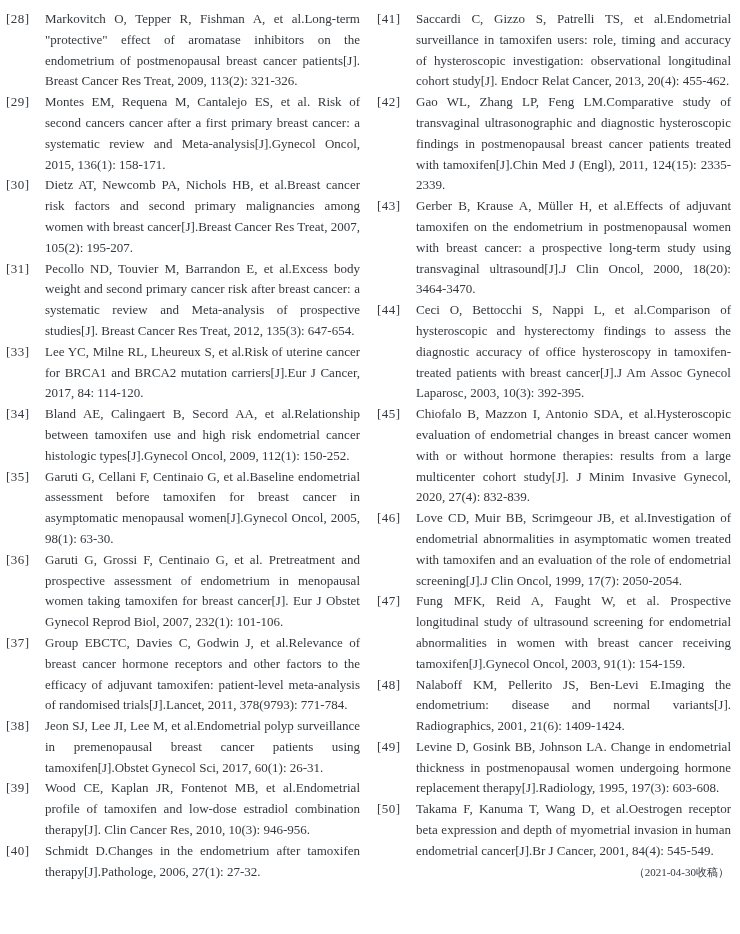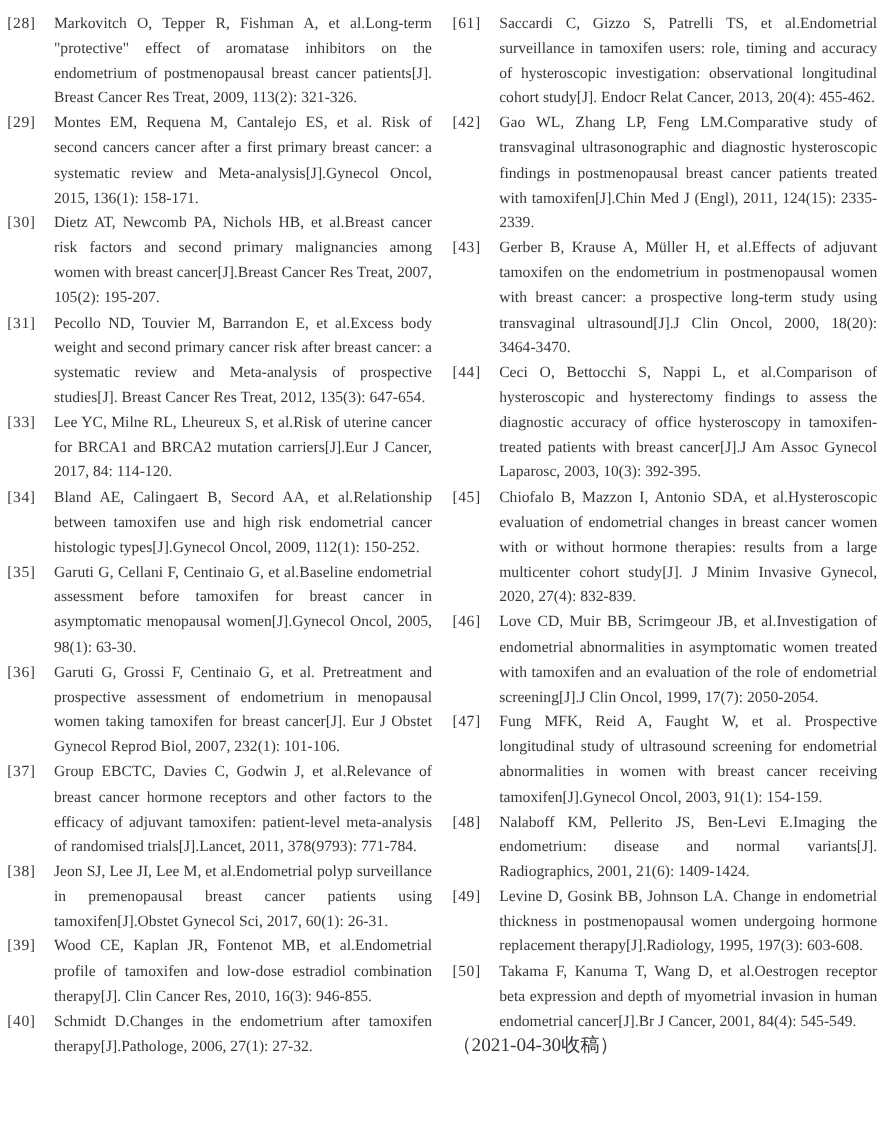--- a/index.html
+++ b/index.html
@@ -38,23 +38,23 @@
     margin-right: 9px;
     white-space: nowrap;
     letter-spacing: 0.5px;
   }
   .ref-text {
     flex: 1;
     text-align: justify;
     text-justify: inter-word;
   }
   .received {
-    font-size: 16px;
+    font-size: 11px;
     line-height: 20.8px;
-    text-align: left;
+    text-align: right;
     padding-right: 2px;
     margin-top: 0px;
   }
 </style>
 </head>
 <body>
 
 <div class="page">
   <div class="col" id="col-left">
   <div class="ref">
@@ -103,33 +103,33 @@
     <span class="ref-text">Group EBCTC, Davies C, Godwin J, et al.Relevance of breast cancer hormone receptors and other factors to the efficacy of adjuvant tamoxifen: patient-level meta-analysis of randomised trials[J].Lancet, 2011, 378(9793): 771-784.</span>
   </div>
 
   <div class="ref">
     <span class="ref-num">[38]</span>
     <span class="ref-text">Jeon SJ, Lee JI, Lee M, et al.Endometrial polyp surveillance in premenopausal breast cancer patients using tamoxifen[J].Obstet Gynecol Sci, 2017, 60(1): 26-31.</span>
   </div>
 
   <div class="ref">
     <span class="ref-num">[39]</span>
-    <span class="ref-text">Wood CE, Kaplan JR, Fontenot MB, et al.Endometrial profile of tamoxifen and low-dose estradiol combination therapy[J]. Clin Cancer Res, 2010, 16(3): 946-855.</span>
+    <span class="ref-text">Wood CE, Kaplan JR, Fontenot MB, et al.Endometrial profile of tamoxifen and low-dose estradiol combination therapy[J]. Clin Cancer Res, 2010, 10(3): 946-956.</span>
   </div>
 
   <div class="ref">
     <span class="ref-num">[40]</span>
     <span class="ref-text">Schmidt D.Changes in the endometrium after tamoxifen therapy[J].Pathologe, 2006, 27(1): 27-32.</span>
   </div>
 </div>
   <div class="col" id="col-right">
 
     <div id="right-refs">
   <div class="ref">
-    <span class="ref-num">[61]</span>
+    <span class="ref-num">[41]</span>
     <span class="ref-text">Saccardi C, Gizzo S, Patrelli TS, et al.Endometrial surveillance in tamoxifen users: role, timing and accuracy of hysteroscopic investigation: observational longitudinal cohort study[J]. Endocr Relat Cancer, 2013, 20(4): 455-462.</span>
   </div>
 
   <div class="ref">
     <span class="ref-num">[42]</span>
     <span class="ref-text">Gao WL, Zhang LP, Feng LM.Comparative study of transvaginal ultrasonographic and diagnostic hysteroscopic findings in postmenopausal breast cancer patients treated with tamoxifen[J].Chin Med J (Engl), 2011, 124(15): 2335-2339.</span>
   </div>
 
   <div class="ref">
     <span class="ref-num">[43]</span>

